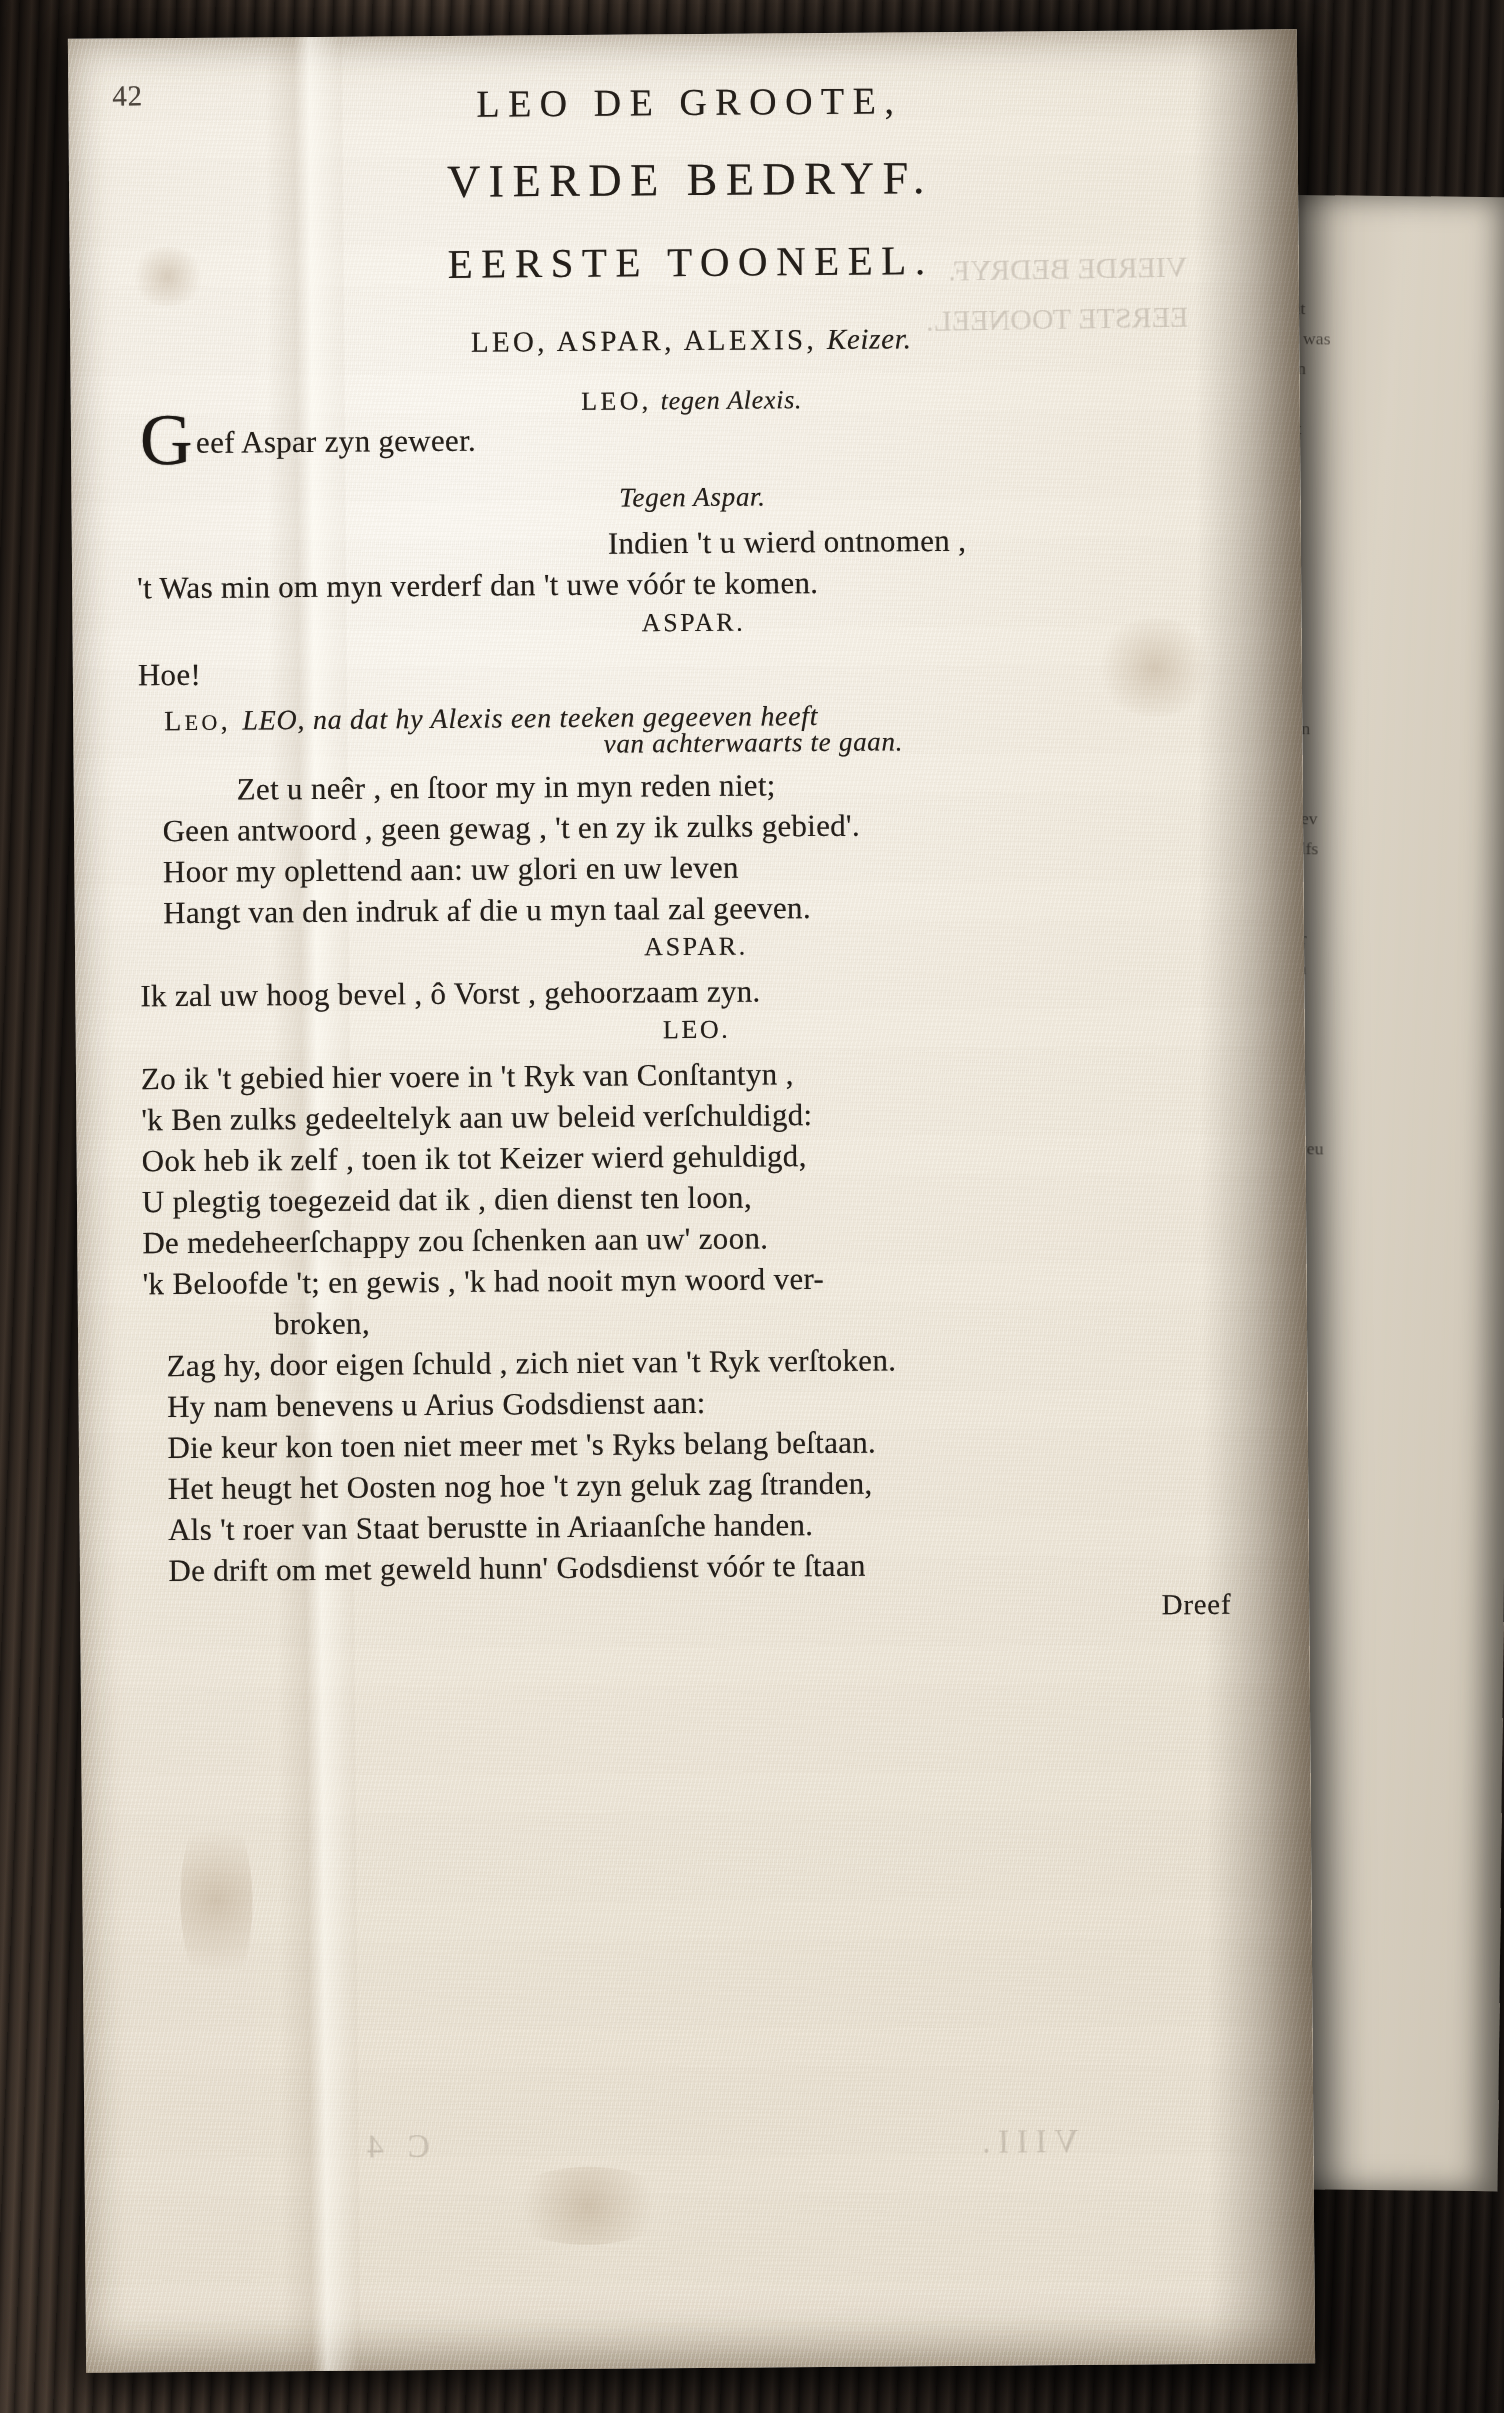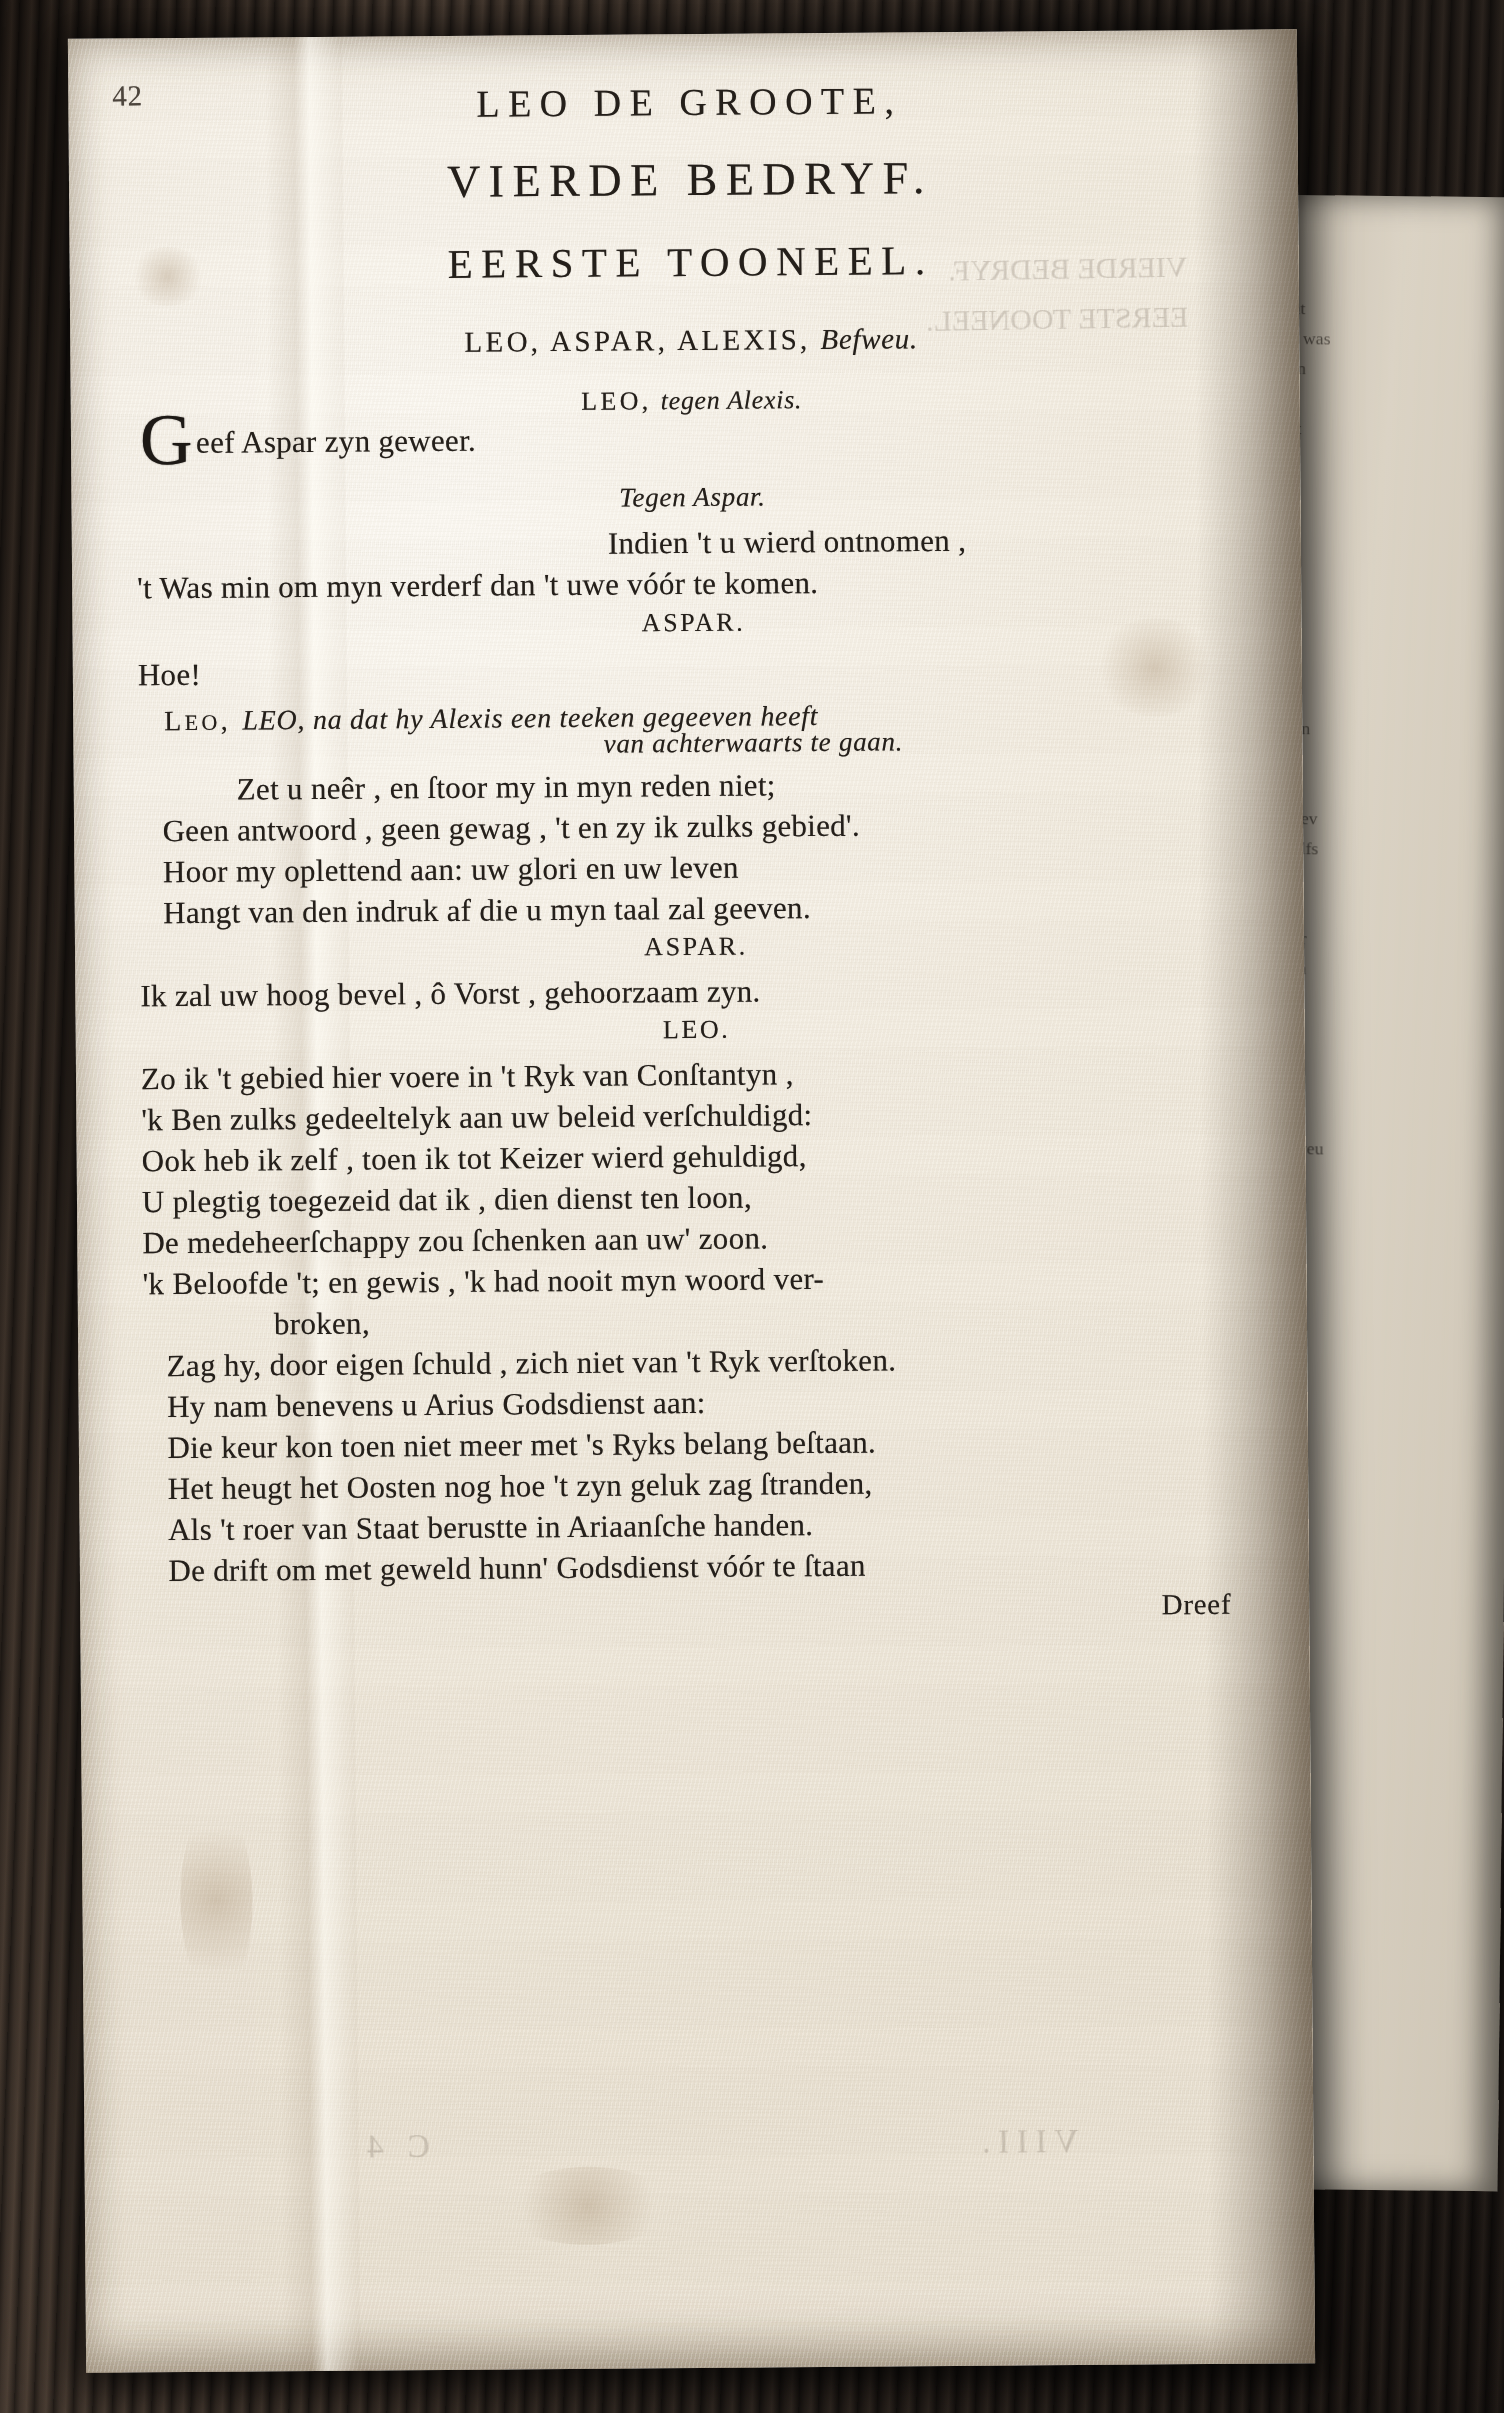--- a/index.html
+++ b/index.html
@@ -329,21 +329,21 @@
   <div class="block">
 
     <div class="head-line head-running ink">LEO DE GROOTE,</div>
 
     <div class="head-line head-act ink">VIERDE BEDRYF.</div>
 
     <div class="head-line head-scene ink">EERSTE TOONEEL.</div>
 
     <div class="cast ink">
       <span class="sc">LEO, ASPAR, ALEXIS,</span>
-      <span class="ital">Befweu.</span>
+      <span class="ital">Keizer.</span>
     </div>
 
     <div class="speaker ink" style="margin-top:29px;">
       <span class="sc">LEO,</span>
       <span class="ital">tegen Alexis.</span>
     </div>
 
     <div class="dropcap-row" style="margin-top:-7.8px;">
       <span class="dropcap ink">G</span>
       <span class="dropcap-text ink">eef Aspar zyn geweer.</span>

